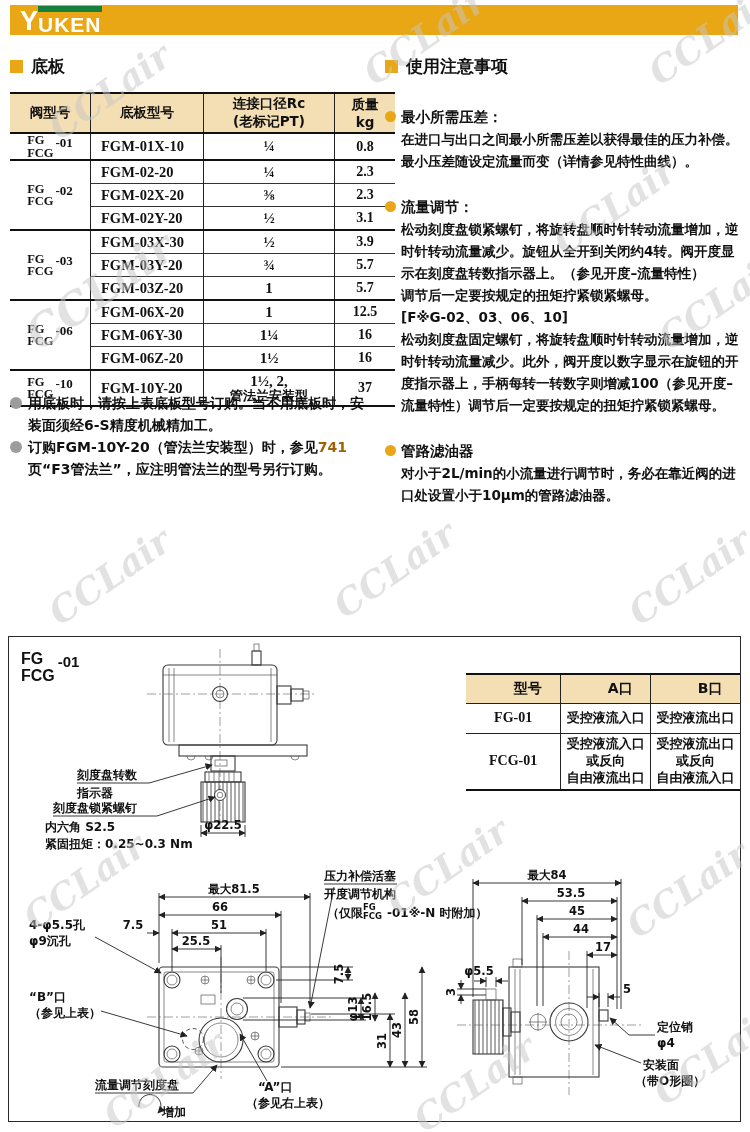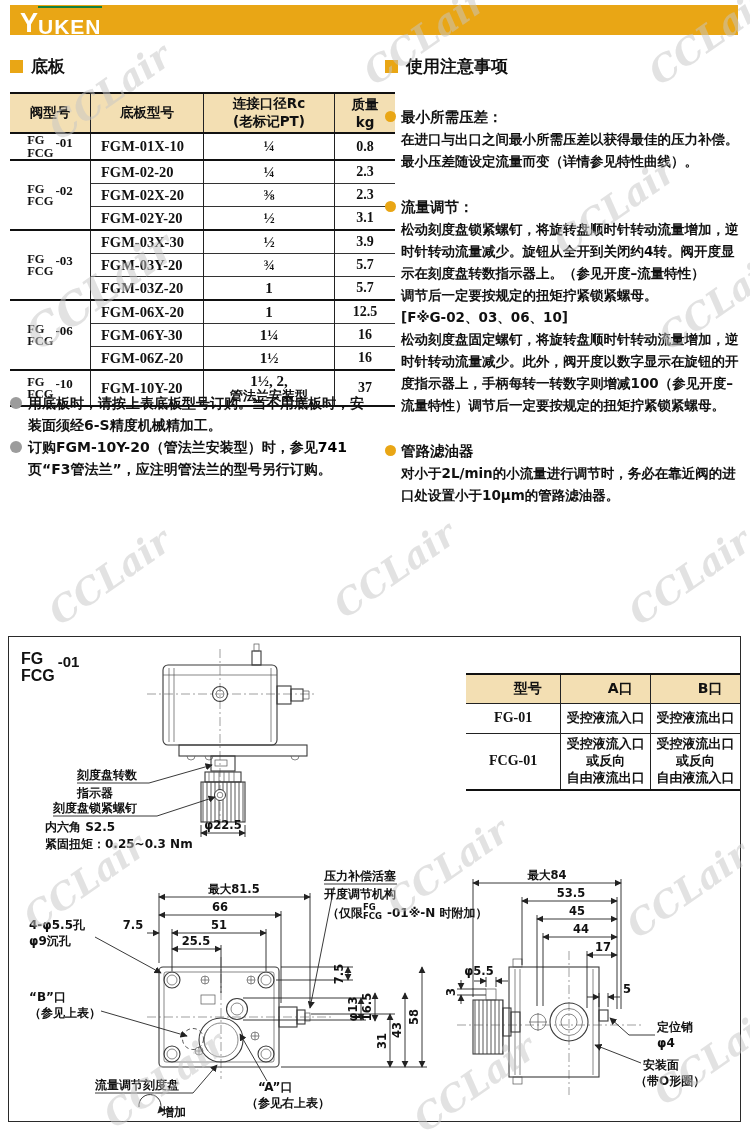--- a/index.html
+++ b/index.html
@@ -5,21 +5,21 @@
   html,body{margin:0;padding:0;background:#fff;}
   #page{position:relative;width:750px;height:1132px;background:#fff;overflow:hidden;
         font-family:"DejaVu Sans",sans-serif;color:#111;}
   
   .wm{position:absolute;font:bold italic 36px "DejaVu Serif",serif;color:#c6c6c6;opacity:.5;
       transform:rotate(-35deg);pointer-events:none;white-space:nowrap;z-index:5;}
   
   #goldbar{position:absolute;left:10px;top:5px;width:728px;height:30px;background:#E9A615;z-index:1;}
   #logo{position:absolute;left:10px;top:1px;display:flex;align-items:flex-end;color:#fff;}
   #logo .y{font:bold 27px "Liberation Sans",sans-serif;}
-  #logo .uken{font:bold 21px "Liberation Sans",sans-serif;letter-spacing:1px;border-top:2px solid #15803d;padding-top:7px;}
+  #logo .uken{font:bold 21px "Liberation Sans",sans-serif;letter-spacing:1px;border-top:6px solid #15803d;padding-top:1px;}
   
   .sec-head{position:absolute;display:flex;align-items:center;gap:8px;z-index:2;}
   .sec-sq{width:13px;height:13px;background:#E9A615;}
   .sec-title{font-weight:bold;font-size:17px;}
   
   #bp-table{position:absolute;left:10px;top:92px;border-collapse:collapse;z-index:2;
             border-top:2.5px solid #111;border-bottom:2.5px solid #111;}
   #bp-table th,#bp-table td{font-size:13.5px;padding:0 4px;text-align:center;vertical-align:middle;}
   #bp-table th{background:#F3DFB3;font-weight:bold;height:38px;border-bottom:2px solid #111;}
   #bp-table .vl{border-left:1px solid #222;}
@@ -29,21 +29,21 @@
   #bp-table td.plate{text-align:left;padding-left:10px;font-family:"Liberation Serif",serif;font-weight:bold;font-size:14.5px;}
   #bp-table td.mass{font-family:"Liberation Serif",serif;font-weight:bold;font-size:14px;}
   #bp-table td.port{font-family:"Liberation Serif",serif;font-weight:bold;font-size:15px;line-height:1.1;}
   .model-cell{display:flex;align-items:center;justify-content:center;gap:2px;font-family:"Liberation Serif",serif;font-weight:bold;}
   .model-cell .stack{display:flex;flex-direction:column;line-height:1;font-size:12.5px;align-items:flex-start;}
   .model-cell .suf{font-size:13px;position:relative;top:-4px;}
   
   .note{position:absolute;left:10px;width:366px;font-size:14px;font-weight:bold;line-height:22px;z-index:2;}
   .note .bullet{position:absolute;left:0;top:5px;width:12px;height:12px;border-radius:50%;background:#9c9c9c;}
   .note .ntext{display:block;padding-left:18px;}
-  .blue-link{color:#000000;}
+  .blue-link{color:#a16207;}
   
   #usage{position:absolute;left:385px;top:57px;width:360px;z-index:2;}
   .u-item{position:relative;margin-top:24px;}
   .u-bullet{position:absolute;left:0;top:5px;width:11px;height:11px;border-radius:50%;background:#E9A615;}
   .u-head{padding-left:16px;font-size:14.5px;font-weight:bold;line-height:22px;}
   .u-body{padding-left:16px;font-size:13.5px;font-weight:600;line-height:22px;}
   
   #drawbox{position:absolute;left:8px;top:636px;width:731px;height:484px;border:1.5px solid #2a2a2a;z-index:2;background:transparent;}
   #dmodel{position:absolute;left:12px;top:14px;display:flex;align-items:center;gap:3px;font-family:"Liberation Sans",sans-serif;font-weight:bold;}
   #dmodel .stack{display:flex;flex-direction:column;line-height:1.05;font-size:16px;}

